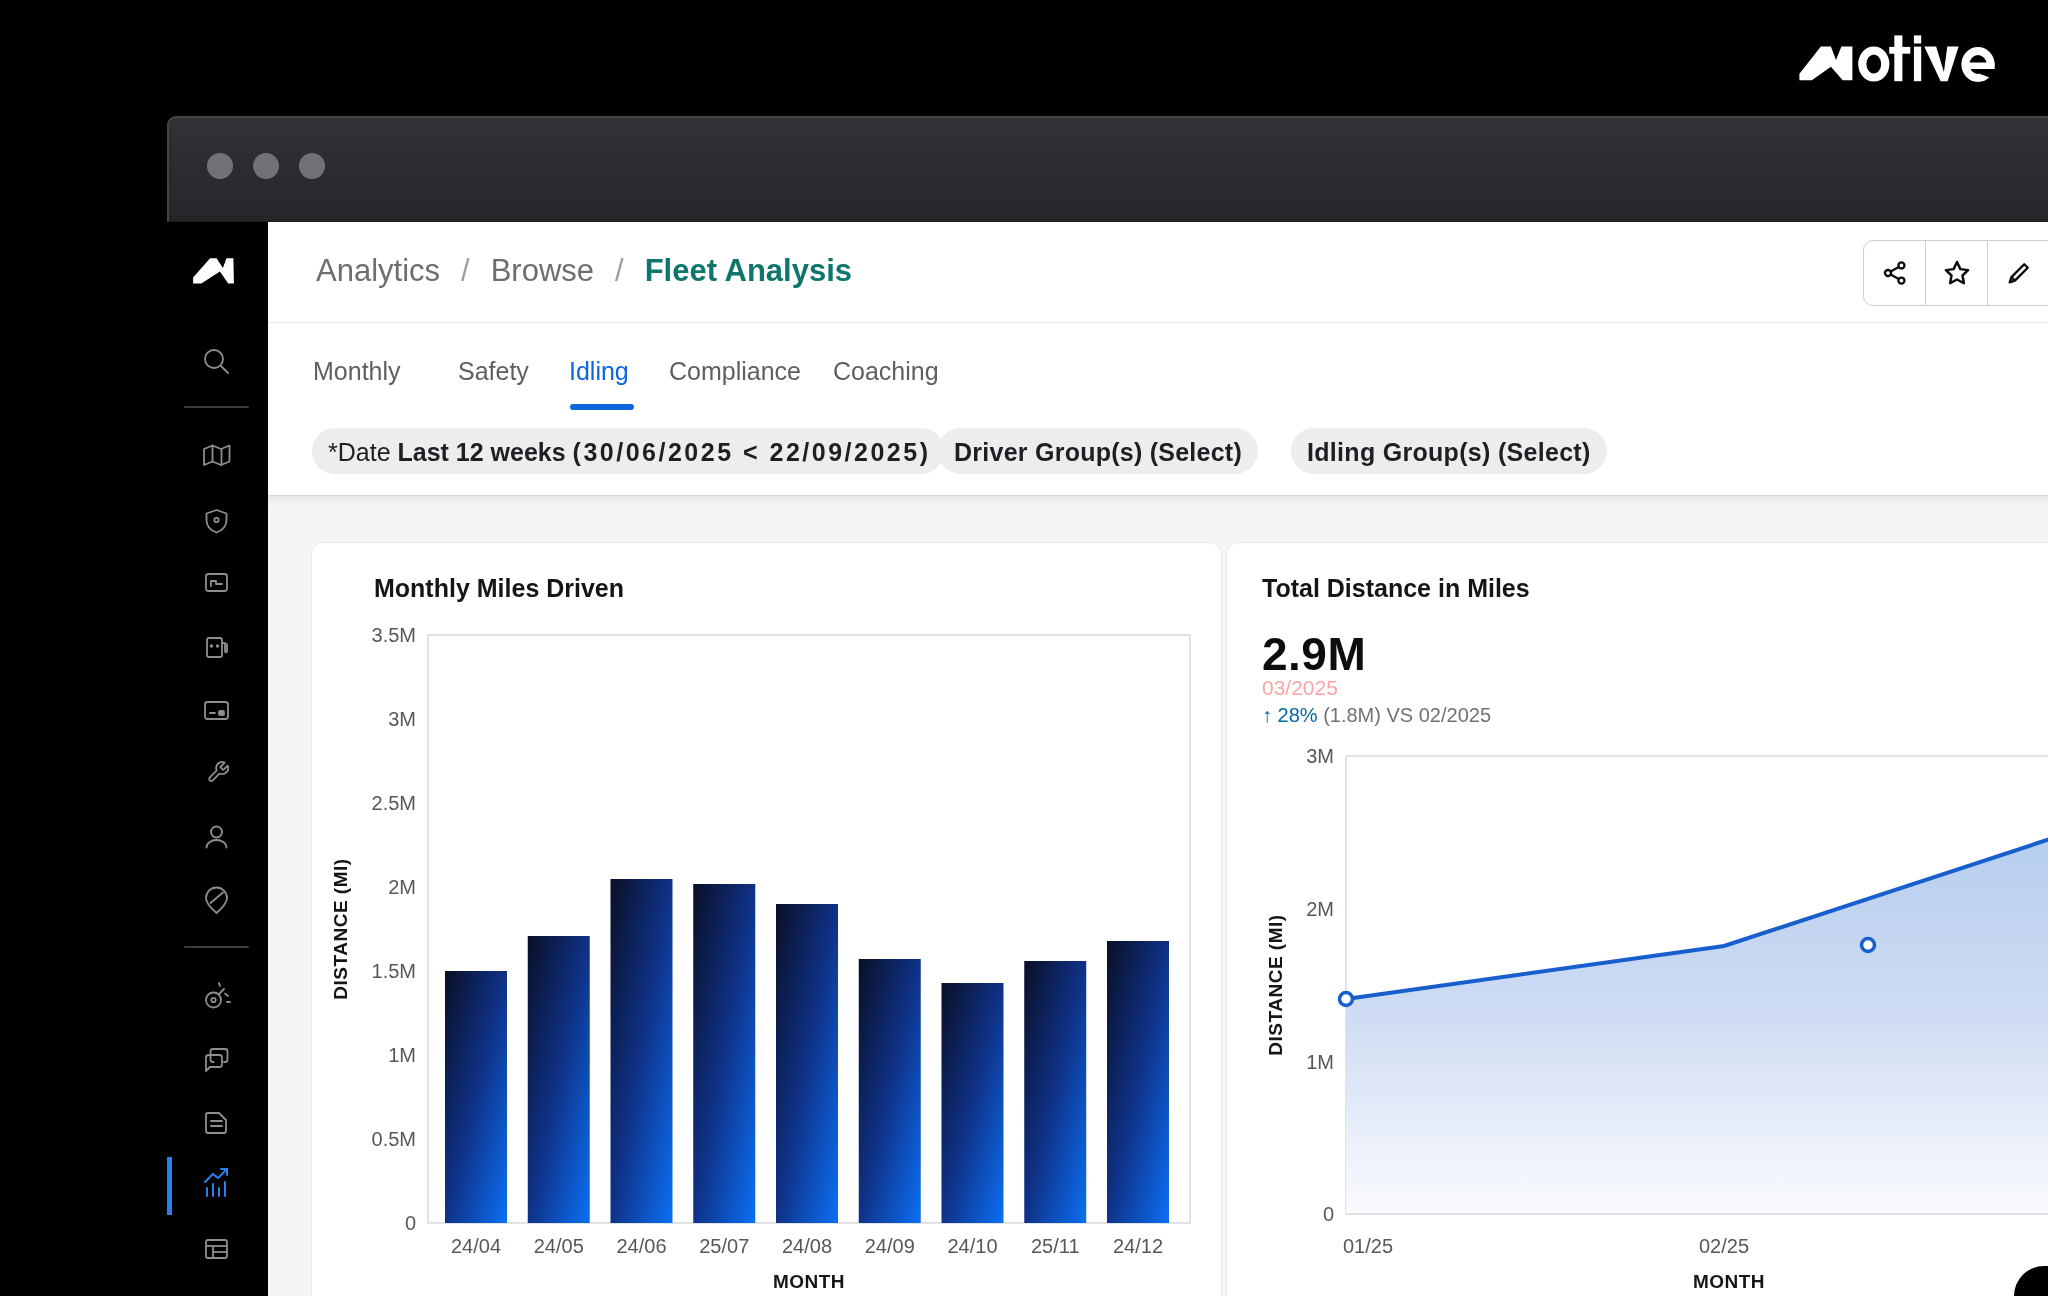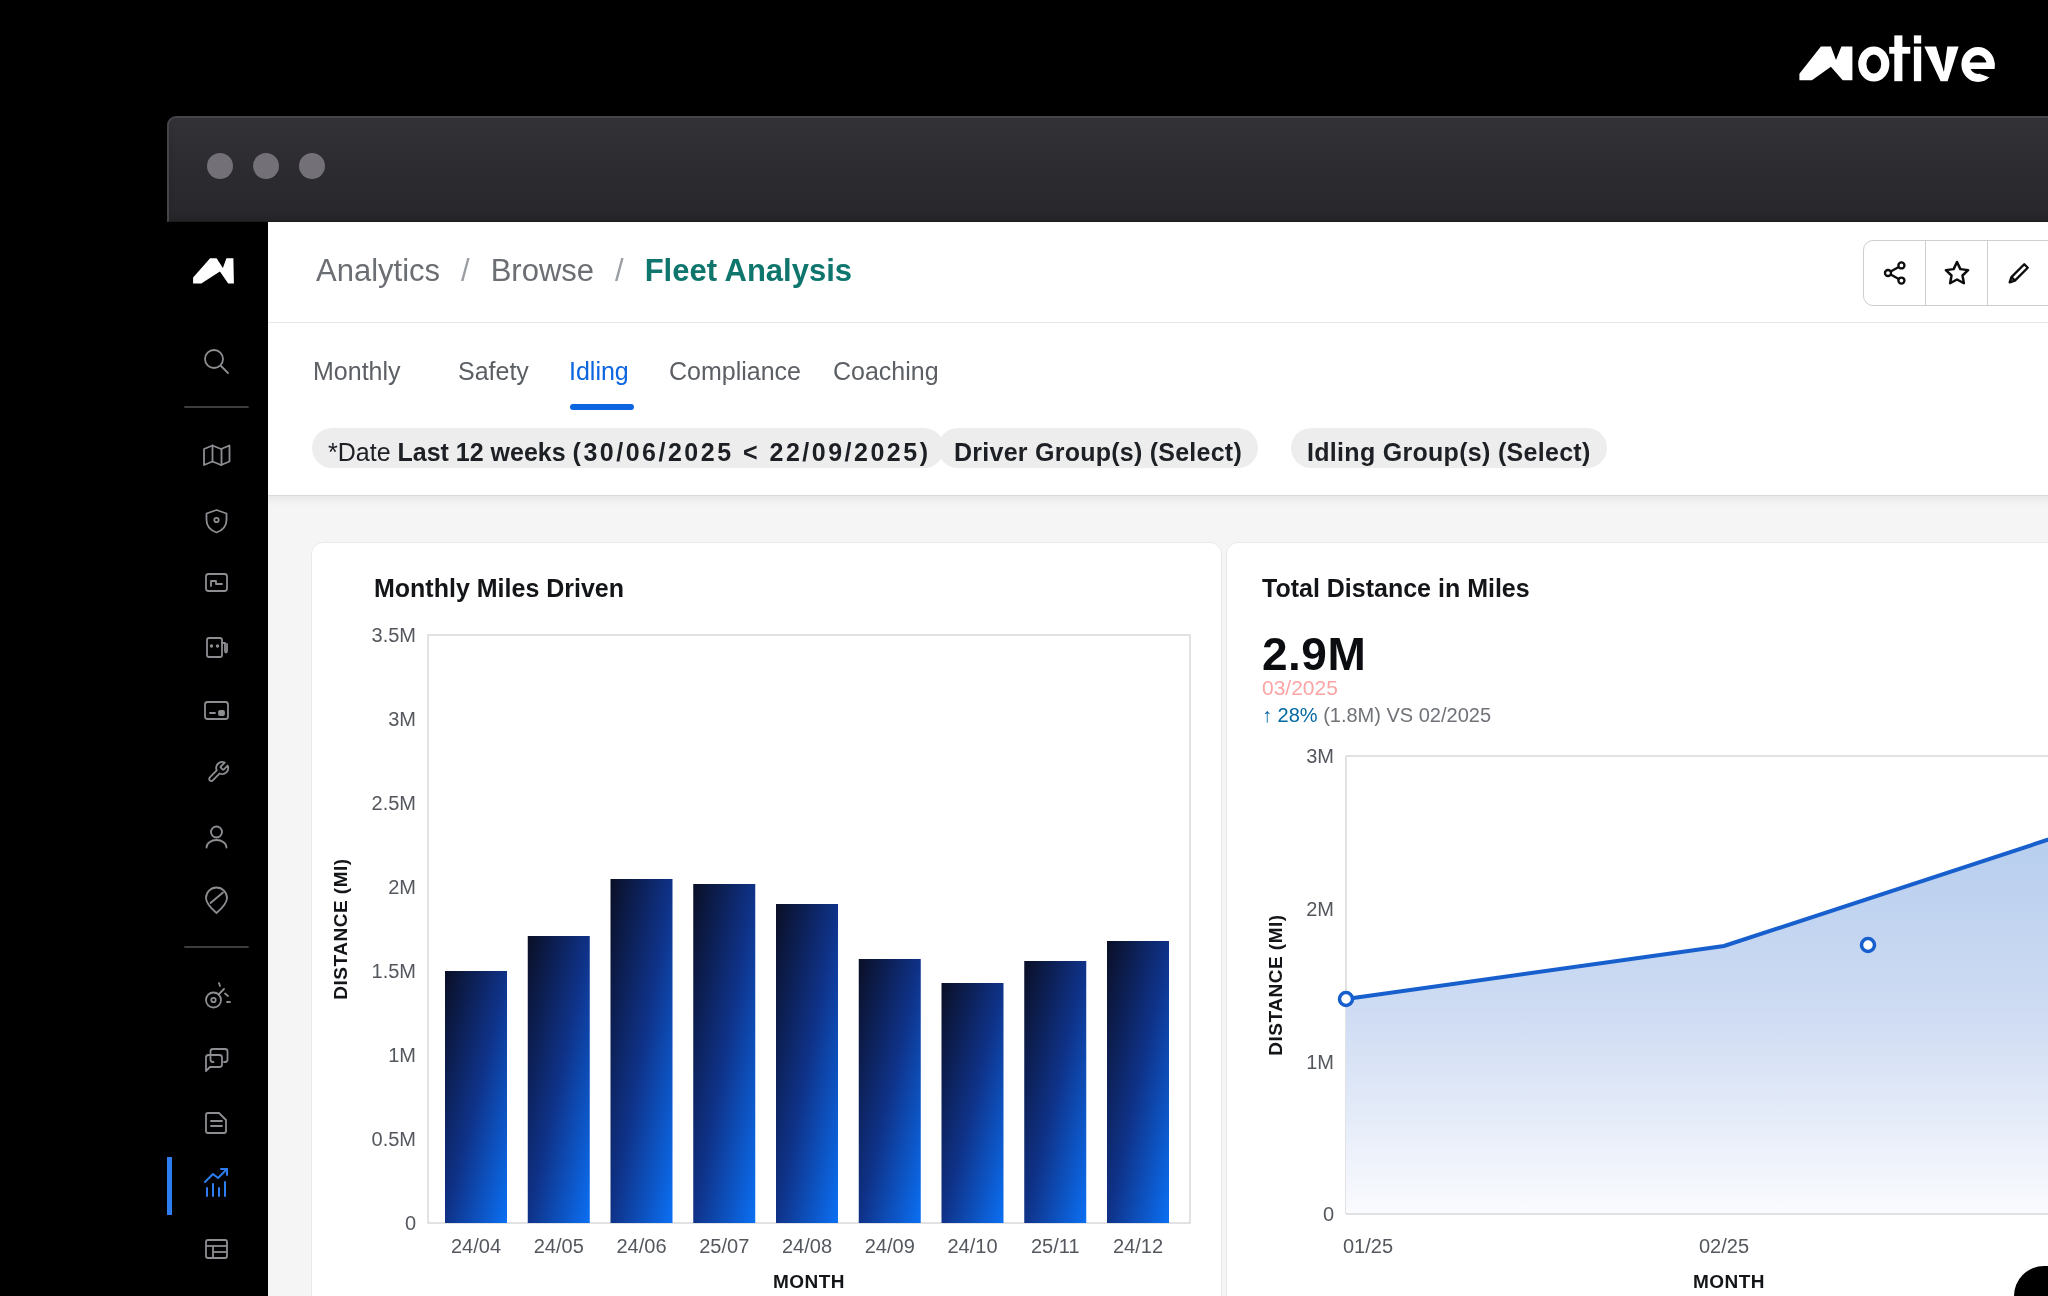--- a/index.html
+++ b/index.html
@@ -29,21 +29,21 @@
   
   #btns { left:1863px; top:240px; width:250px; height:66px; border:1.5px solid #cdced0; border-radius:10px; background:#fff; display:flex; }
   #btns .cell { width:62px; height:100%; border-right:1.5px solid #cdced0; display:flex; align-items:center; justify-content:center; }
 
   
   .tab { position:absolute; top:357px; font-size:25px; color:#5c6064; }
   .tab.active { color:#0d66e0; }
   #underline { left:570px; top:404px; width:64px; height:6px; border-radius:3px; background:#0d66e0; }
 
   
-  .chip { position:absolute; top:428px; height:40px; border-radius:24px; background:#ededee; color:#1c1f23;
+  .chip { position:absolute; top:428px; height:46px; border-radius:24px; background:#ededee; color:#1c1f23;
           font-size:25px; line-height:48px; padding:0 16px; font-weight:700; white-space:nowrap; }
   .chip .light { font-weight:400; }
   .chip .num { letter-spacing:2.5px; margin-right:-2.5px; }
 
   
   #content { left:268px; top:495px; width:1780px; height:801px; background:#f5f5f6; border-top:1px solid #d9dadc; }
   #shadow { left:268px; top:496px; width:1780px; height:10px; background:linear-gradient(180deg,rgba(0,0,0,0.05),rgba(0,0,0,0)); }
   .card { position:absolute; top:542px; background:#fff; border:1px solid #e8e9eb; border-radius:12px; }
   #card1 { left:311px; width:911px; height:790px; }
   #card2 { left:1226px; width:860px; height:790px; }

